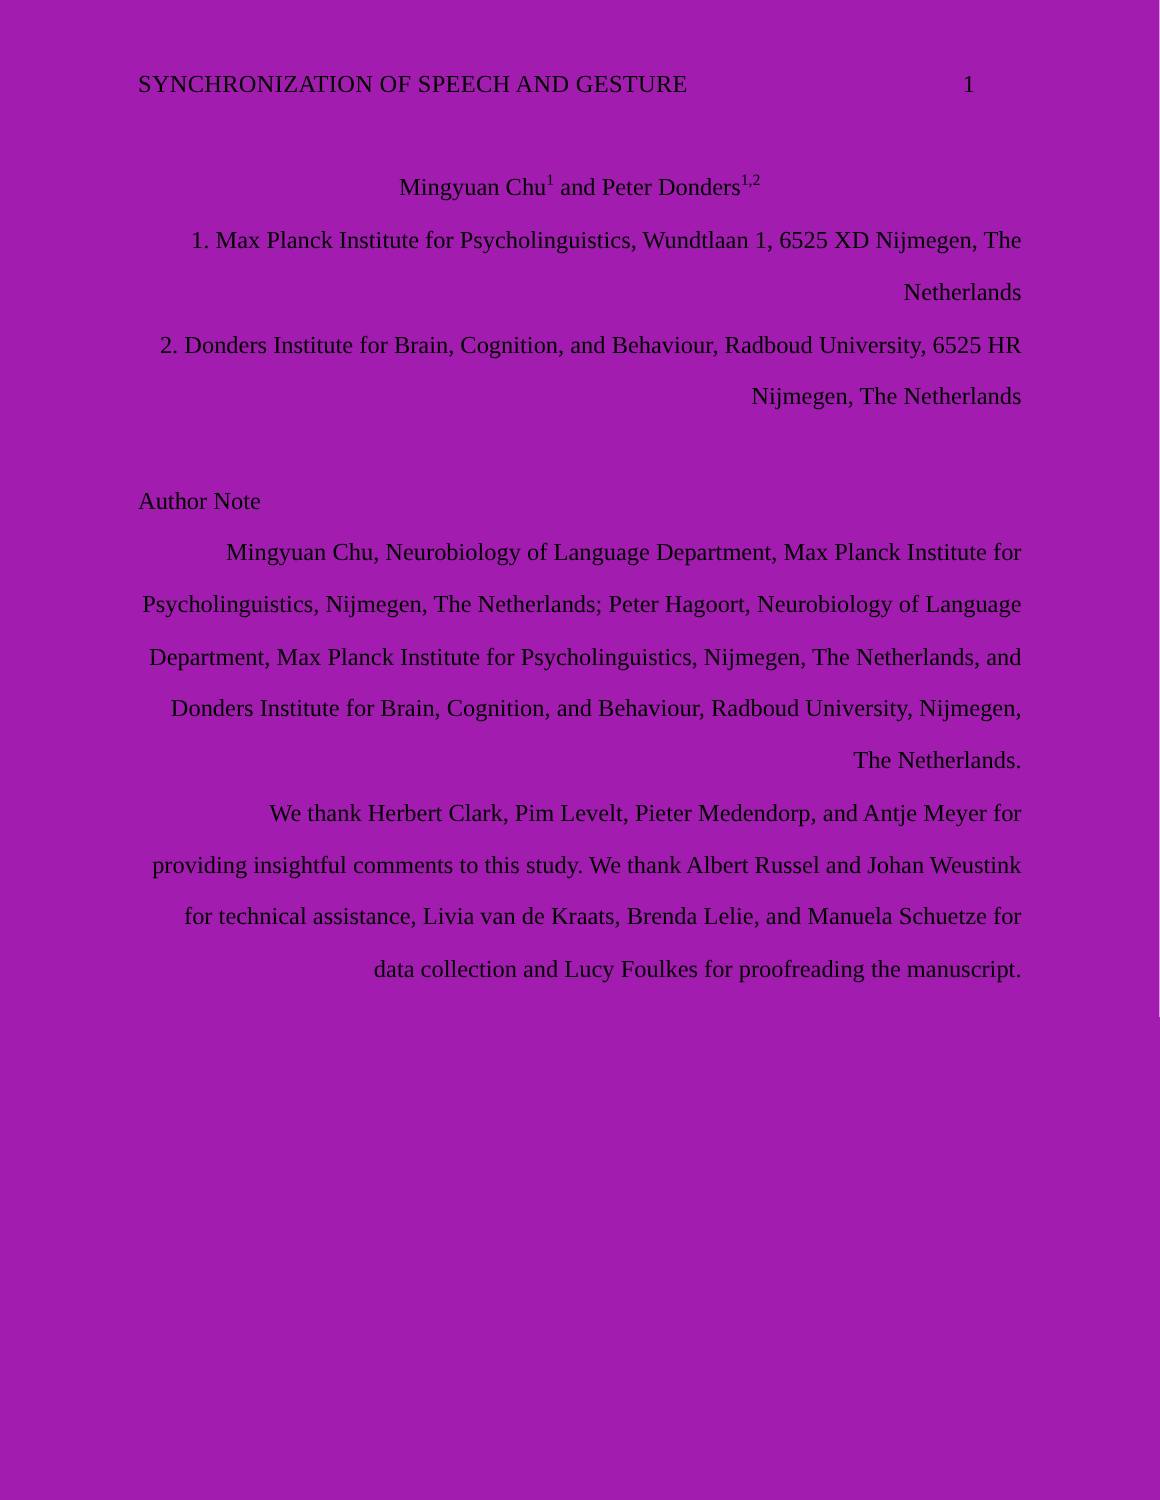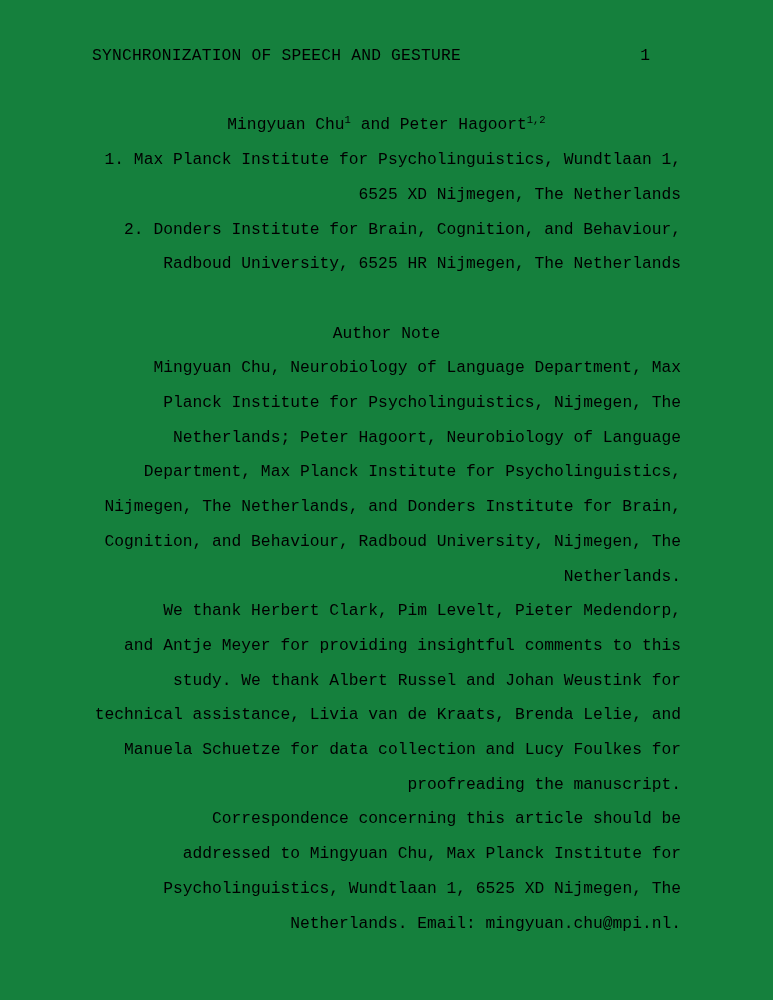--- a/index.html
+++ b/index.html
@@ -4,23 +4,23 @@
 <style>
   html, body {
     margin: 0;
     padding: 0;
     background: #ffffff;
   }
   .page {
     position: relative;
     width: 773px;
     height: 1000px;
-    background: #15803d;
+    background: #a21caf;
     color: #000000;
-    font-family: Liberation Mono, monospace;
+    font-family: Liberation Serif, serif;
     font-size: 16.3px;
     line-height: 34.7px;
     box-sizing: border-box;
     padding: 39px 92px 0 92px;
     overflow: hidden;
   }
   .running-header {
     display: flex;
     justify-content: space-between;
     padding-right: 31px;
@@ -44,50 +44,48 @@
     vertical-align: super;
   }
   .affiliation {
     margin: 0;
     text-align: right;
   }
   .author-note-heading {
     margin: 34.7px 0 0 0;
     font-size: inherit;
     font-weight: normal;
-    text-align: center;
   }
   .body-paragraph {
     margin: 0;
     text-indent: 46px;
     text-align: right;
   }
 </style>
 </head>
 <body>
 
 <div class="page">
 
   <header class="running-header">
     <span class="running-head">SYNCHRONIZATION OF SPEECH AND GESTURE</span>
     <span class="page-number">1</span>
   </header>
 
   <main>
 
 
-    <p class="authors"><span>Mingyuan Chu</span><sup class="affil-sup">1</sup><span> and </span><span>Peter Hagoort</span><sup class="affil-sup">1,2</sup></p>
+    <p class="authors"><span>Mingyuan Chu</span><sup class="affil-sup">1</sup><span> and </span><span>Peter Donders</span><sup class="affil-sup">1,2</sup></p>
 
     <p class="affiliation">1. Max Planck Institute for Psycholinguistics, Wundtlaan 1, 6525 XD Nijmegen, The Netherlands</p>
 
     <p class="affiliation">2. Donders Institute for Brain, Cognition, and Behaviour, Radboud University, 6525 HR Nijmegen, The Netherlands</p>
 
     <h2 class="author-note-heading">Author Note</h2>
 
     <p class="body-paragraph">Mingyuan Chu, Neurobiology of Language Department, Max Planck Institute for Psycholinguistics, Nijmegen, The Netherlands; Peter Hagoort, Neurobiology of Language Department, Max Planck Institute for Psycholinguistics, Nijmegen, The Netherlands, and Donders Institute for Brain, Cognition, and Behaviour, Radboud University, Nijmegen, The Netherlands.</p>
 
     <p class="body-paragraph">We thank Herbert Clark, Pim Levelt, Pieter Medendorp, and Antje Meyer for providing insightful comments to this study. We thank Albert Russel and Johan Weustink for technical assistance, Livia van de Kraats, Brenda Lelie, and Manuela Schuetze for data collection and Lucy Foulkes for proofreading the manuscript.</p>
 
-    <p class="body-paragraph">Correspondence concerning this article should be addressed to Mingyuan Chu, Max Planck Institute for Psycholinguistics, Wundtlaan 1, 6525 XD Nijmegen, The Netherlands. Email: mingyuan.chu@mpi.nl.</p>
 
   </main>
 
 </div>
 
 </body></html>

